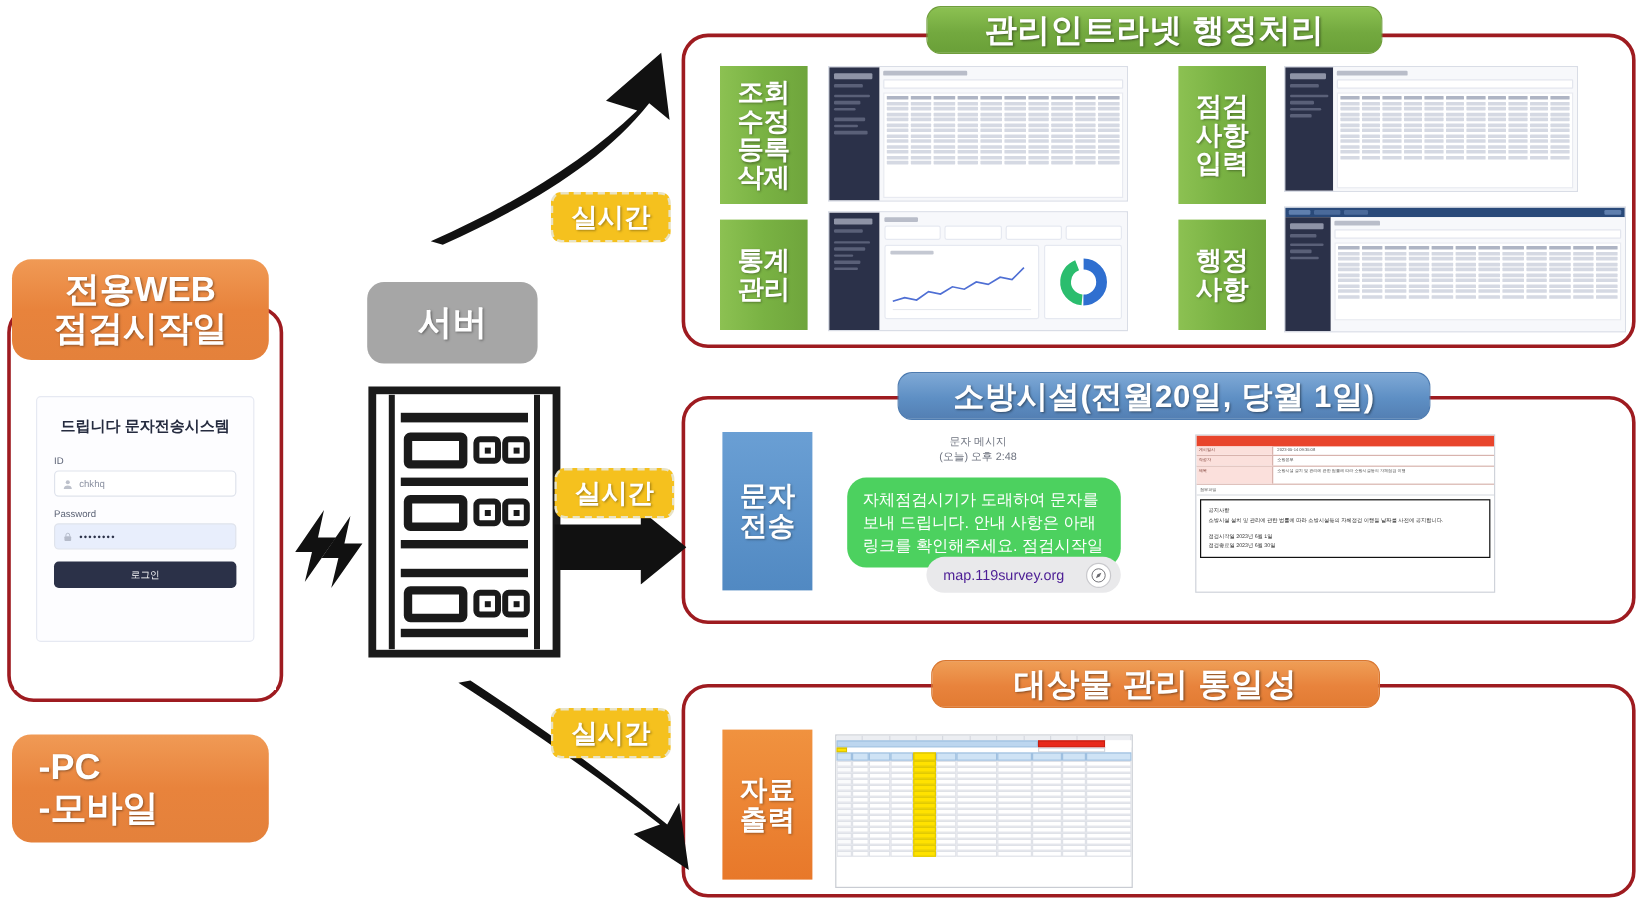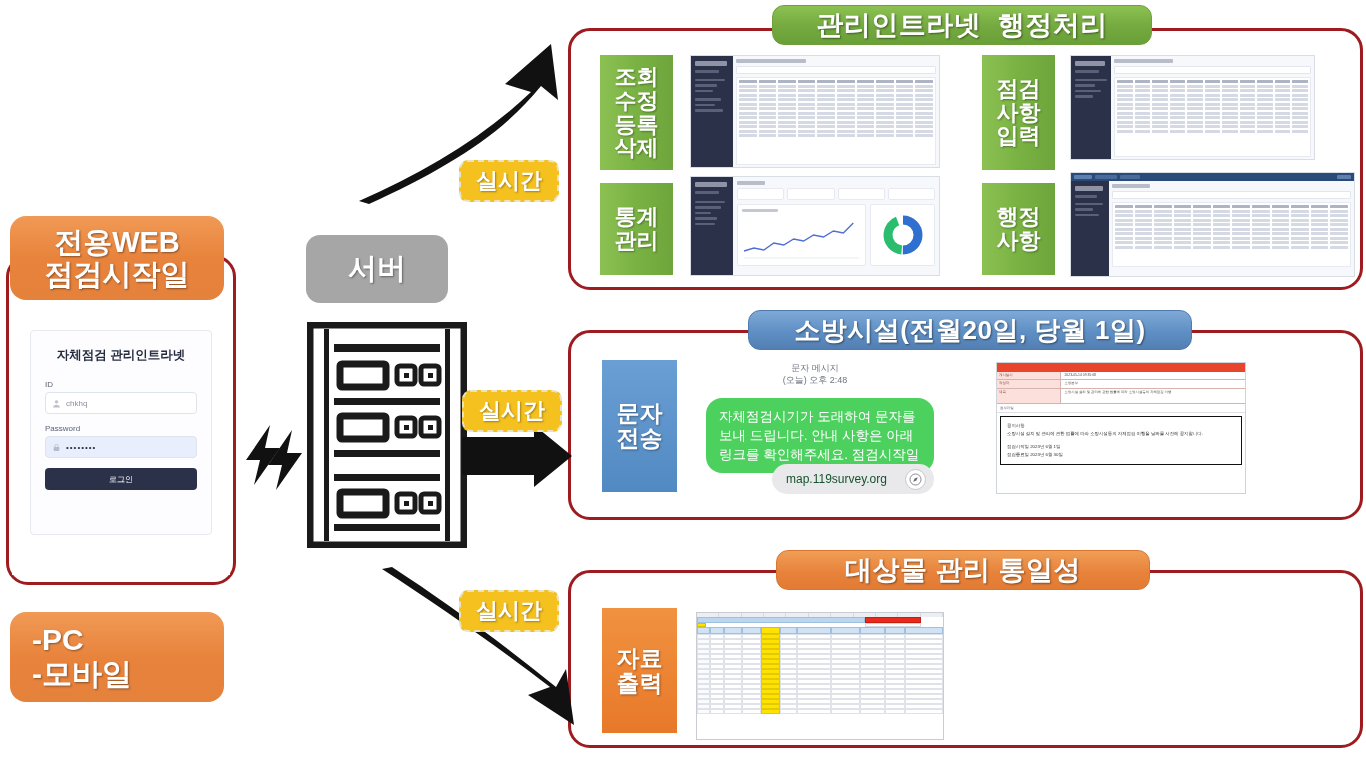--- a/index.html
+++ b/index.html
@@ -35,21 +35,20 @@
     color: #ffffff;
     font-weight: bold;
     letter-spacing: 0.5px;
     text-shadow: 1px 1px 2px rgba(0,0,0,0.45);
     box-sizing: border-box;
     z-index: 6;
   }
   .banner-green {
     background: linear-gradient(180deg,#8cc152 0%,#73a93f 55%,#6aa038 100%);
     border: 1px solid #6f9e3b;
-    font-family: Liberation Mono, monospace;
   }
   .banner-blue {
     background: linear-gradient(180deg,#7fa9d6 0%,#5e8fc4 55%,#537fb3 100%);
     border: 1px solid #4d7bb0;
   }
   .banner-orange {
     background: linear-gradient(180deg,#ef9e56 0%,#e8833c 55%,#e27b33 100%);
     border: 1px solid #d9762f;
   }
 
@@ -288,21 +287,21 @@
   .sms-link {
     position: absolute;
     background: #e9e9eb;
     border-radius: 16px;
     display: flex;
     align-items: center;
     justify-content: space-between;
     padding: 0 8px 0 14px;
     box-sizing: border-box;
     font-size: 12px;
-    color: #14532d;
+    color: #4c1d95;
   }
   .sms-link-ico {
     width: 19px; height: 19px;
     border-radius: 50%;
     background: #ffffff;
     border: 1px solid #c8c8cc;
     display: flex; align-items: center; justify-content: center;
   }
 
   
@@ -398,21 +397,21 @@
 
 <div class="banner banner-orange" style="left:776px; top:550px; width:374px; height:40px; font-size:27px;">대상물 관리 통일성</div>
 
 <div class="orange-box" style="left:10px; top:216px; width:214px; height:84px; font-size:29px; line-height:1.12;">
   <span>전용WEB</span>
   <span>점검시작일</span>
 </div>
 
 <div class="login-wrap" style="left:12px; top:300px; width:218px; height:275px;">
   <div class="login-card" style="left:18px; top:30px; width:182px; height:205px;">
-    <div class="login-title">자체점검 관리인트라넷</div>
+    <div class="login-title">드립니다 문자전송시스템</div>
 
     <div class="login-lbl">ID</div>
     <div class="login-field">
       <svg class="login-ico" viewBox="0 0 16 16">
         <circle cx="8" cy="5" r="3" fill="#9aa0b0"></circle>
         <path d="M2 15c0-3.3 2.7-5 6-5s6 1.7 6 5z" fill="#9aa0b0"></path>
       </svg>
       <span>chkhq</span>
     </div>
 

